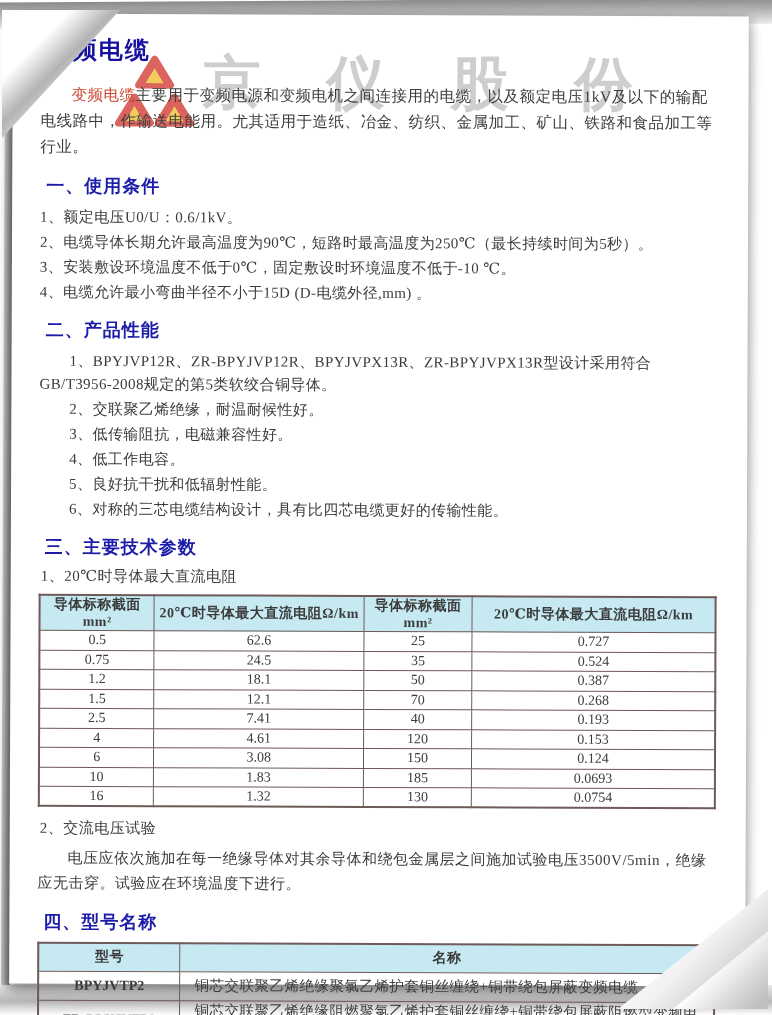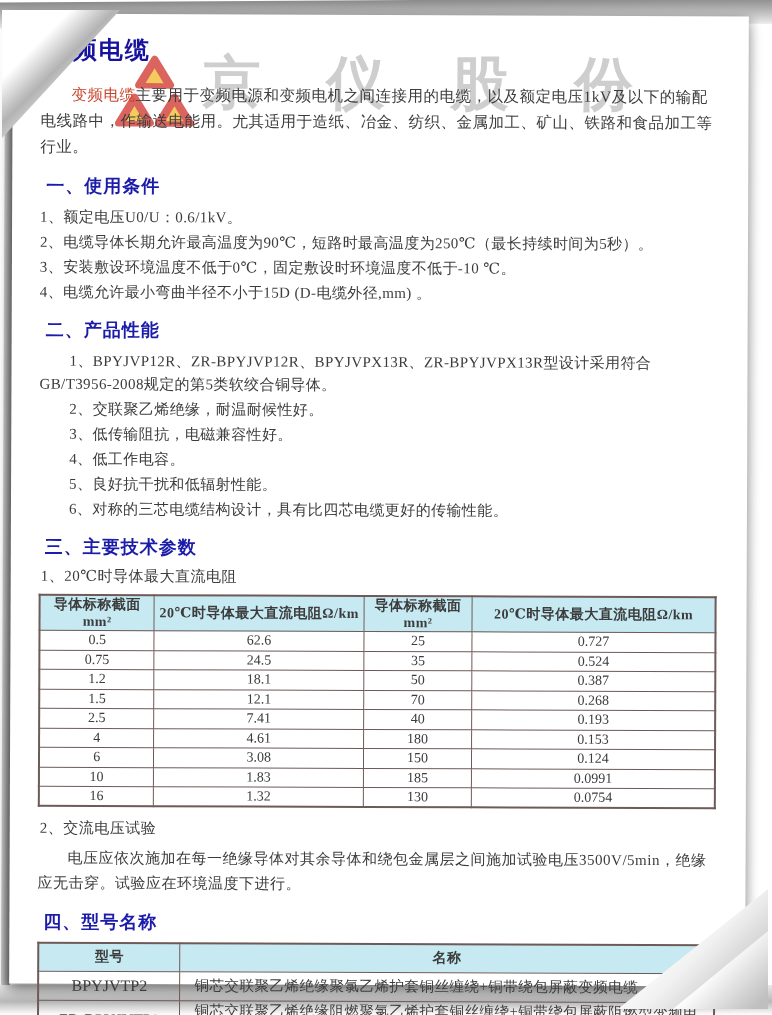--- a/index.html
+++ b/index.html
@@ -54,21 +54,21 @@
   th,td{ border:1.5px solid #6e5a58; text-align:center; }
   th{ background:#c6e9f2; font-size:14px; font-weight:bold; height:31px; letter-spacing:0.5px; }
   .res-table{ margin-top:4px; border:2px solid #6e5a58; }
   .res-table td{ height:19.5px; font-size:14px; }
   .res-table col:nth-child(1){ width:17%; } .res-table col:nth-child(2){ width:31%; }
   .res-table col:nth-child(3){ width:16%; } .res-table col:nth-child(4){ width:36%; }
   .model-table{ margin-top:2px; border:2px solid #6e5a58; }
   .model-table th{ height:28px; }
   .model-table td{ height:29.5px; font-size:14.5px; }
   .model-table col:nth-child(1){ width:21%; }
-  .model-table td:first-child{ font-weight:normal; font-size:16px;margin-top:32px; }
+  .model-table td:first-child{ font-weight:bold; font-size:14px;margin-top:32px; }
   .model-table td:last-child{ text-align:left; padding-left:14px; font-weight:500; letter-spacing:0.5px; }
 </style>
 </head>
 <body>
 
 <div class="bg-top"></div>
 <div class="bg-left"></div>
 <div class="bg-bottom"></div>
 
 <div class="page">
@@ -158,34 +158,34 @@
           </tr>
           <tr>
             <td>2.5</td>
             <td>7.41</td>
             <td>40</td>
             <td>0.193</td>
           </tr>
           <tr>
             <td>4</td>
             <td>4.61</td>
-            <td>180</td>
+            <td>120</td>
             <td>0.153</td>
           </tr>
           <tr>
             <td>6</td>
             <td>3.08</td>
             <td>150</td>
             <td>0.124</td>
           </tr>
           <tr>
             <td>10</td>
             <td>1.83</td>
             <td>185</td>
-            <td>0.0991</td>
+            <td>0.0693</td>
           </tr>
           <tr>
             <td>16</td>
             <td>1.32</td>
             <td>130</td>
             <td>0.0754</td>
           </tr>
         </tbody>
       </table>
 

